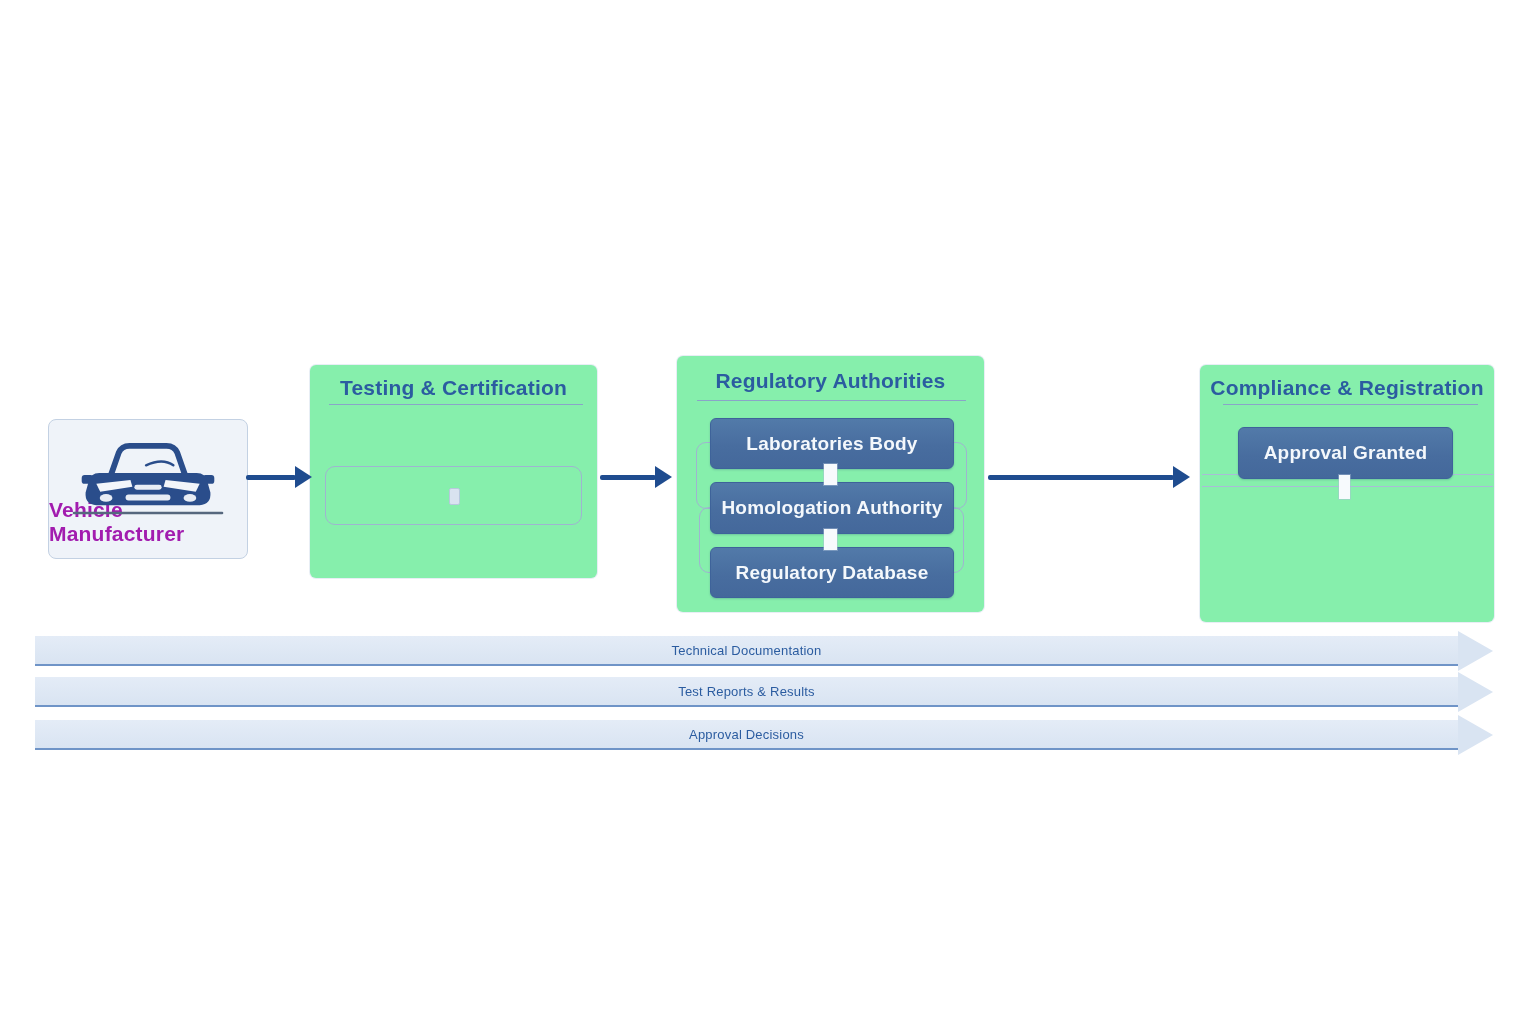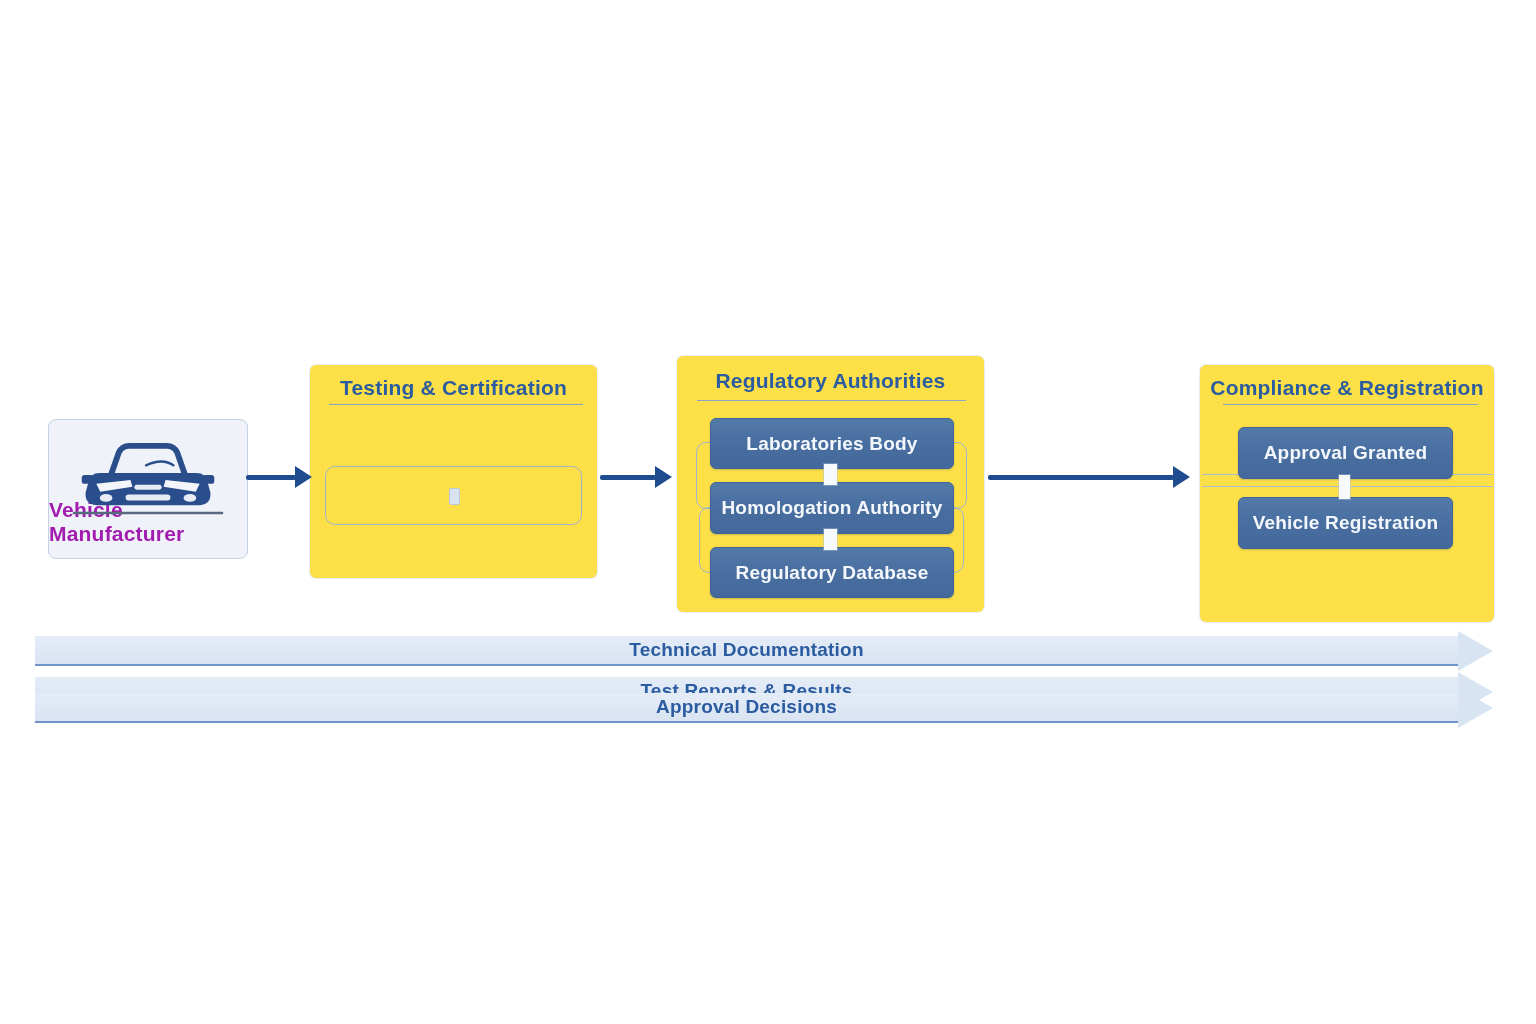--- a/index.html
+++ b/index.html
@@ -8,21 +8,21 @@
     background:#ffffff;
     font-family:"Liberation Sans", sans-serif;
     overflow:hidden;
     position:relative;
   }
   .canvas{position:absolute;left:0;top:0;width:1536px;height:1024px;}
 
   
   .panel{
     position:absolute;
-    background:#fde047;
+    background:#86efac;
     border-radius:6px;
     box-shadow:0 0 0 1px rgba(190,205,225,.35);
   }
   .panel-title{
     position:absolute;left:0;right:0;
     text-align:center;
     color:#2b5ca0;
     font-size:21px;
     font-weight:bold;
     letter-spacing:.2px;
@@ -104,21 +104,21 @@
 
   
   .band{position:absolute;left:35px;width:1423px;z-index:2;}
   .band-body{
     height:28px;
     background:linear-gradient(180deg,#e4ecf7 0%,#d9e4f2 100%);
     border-bottom:2.5px solid #6f94c7;
     display:flex;align-items:center;justify-content:center;
   }
   .band-label{
-    color:#2b5ca0;font-size:19px;font-weight:bold;letter-spacing:.2px;
+    color:#2b5ca0;font-size:13px;font-weight:normal;letter-spacing:.2px;
   }
   .band-head{
     position:absolute;right:-35px;top:-5px;
     width:0;height:0;
     border-left:35px solid #d9e4f2;
     border-top:20px solid transparent;
     border-bottom:20px solid transparent;
   }
 </style>
 </head>
@@ -202,41 +202,38 @@
   <div class="panel" style="left:1200px;top:365px;width:294px;height:257px">
     <div class="panel-title" style="top:11px">Compliance &amp; Registration</div>
     <div class="title-rule" style="left:23px;width:255px;top:39px"></div>
 
     <div class="thin-line" style="left:2px;width:291px;top:109px"></div>
     <div class="thin-line" style="left:2px;width:291px;top:121px"></div>
 
     <div class="node filled" style="left:38px;top:62px;width:213px;height:50px">
       <span>Approval Granted</span>
     </div>
-    <div class="node filled" style="left:38px;top:132px;width:213px;height:50px">
-      <span>Vehicle Registration</span>
-    </div>
 
     <div class="joint white" style="left:139px;top:110px;width:11px;height:24px"></div>
   </div>
 
   <div class="band" style="top:636px">
     <div class="band-body">
       <span class="band-label">Technical Documentation</span>
     </div>
     <div class="band-head"></div>
   </div>
 
   <div class="band" style="top:677px">
     <div class="band-body">
       <span class="band-label">Test Reports &amp; Results</span>
     </div>
     <div class="band-head"></div>
   </div>
 
-  <div class="band" style="top:693px">
+  <div class="band" style="top:720px">
     <div class="band-body">
       <span class="band-label">Approval Decisions</span>
     </div>
     <div class="band-head"></div>
   </div>
 
 </div>
 
 </body></html>

